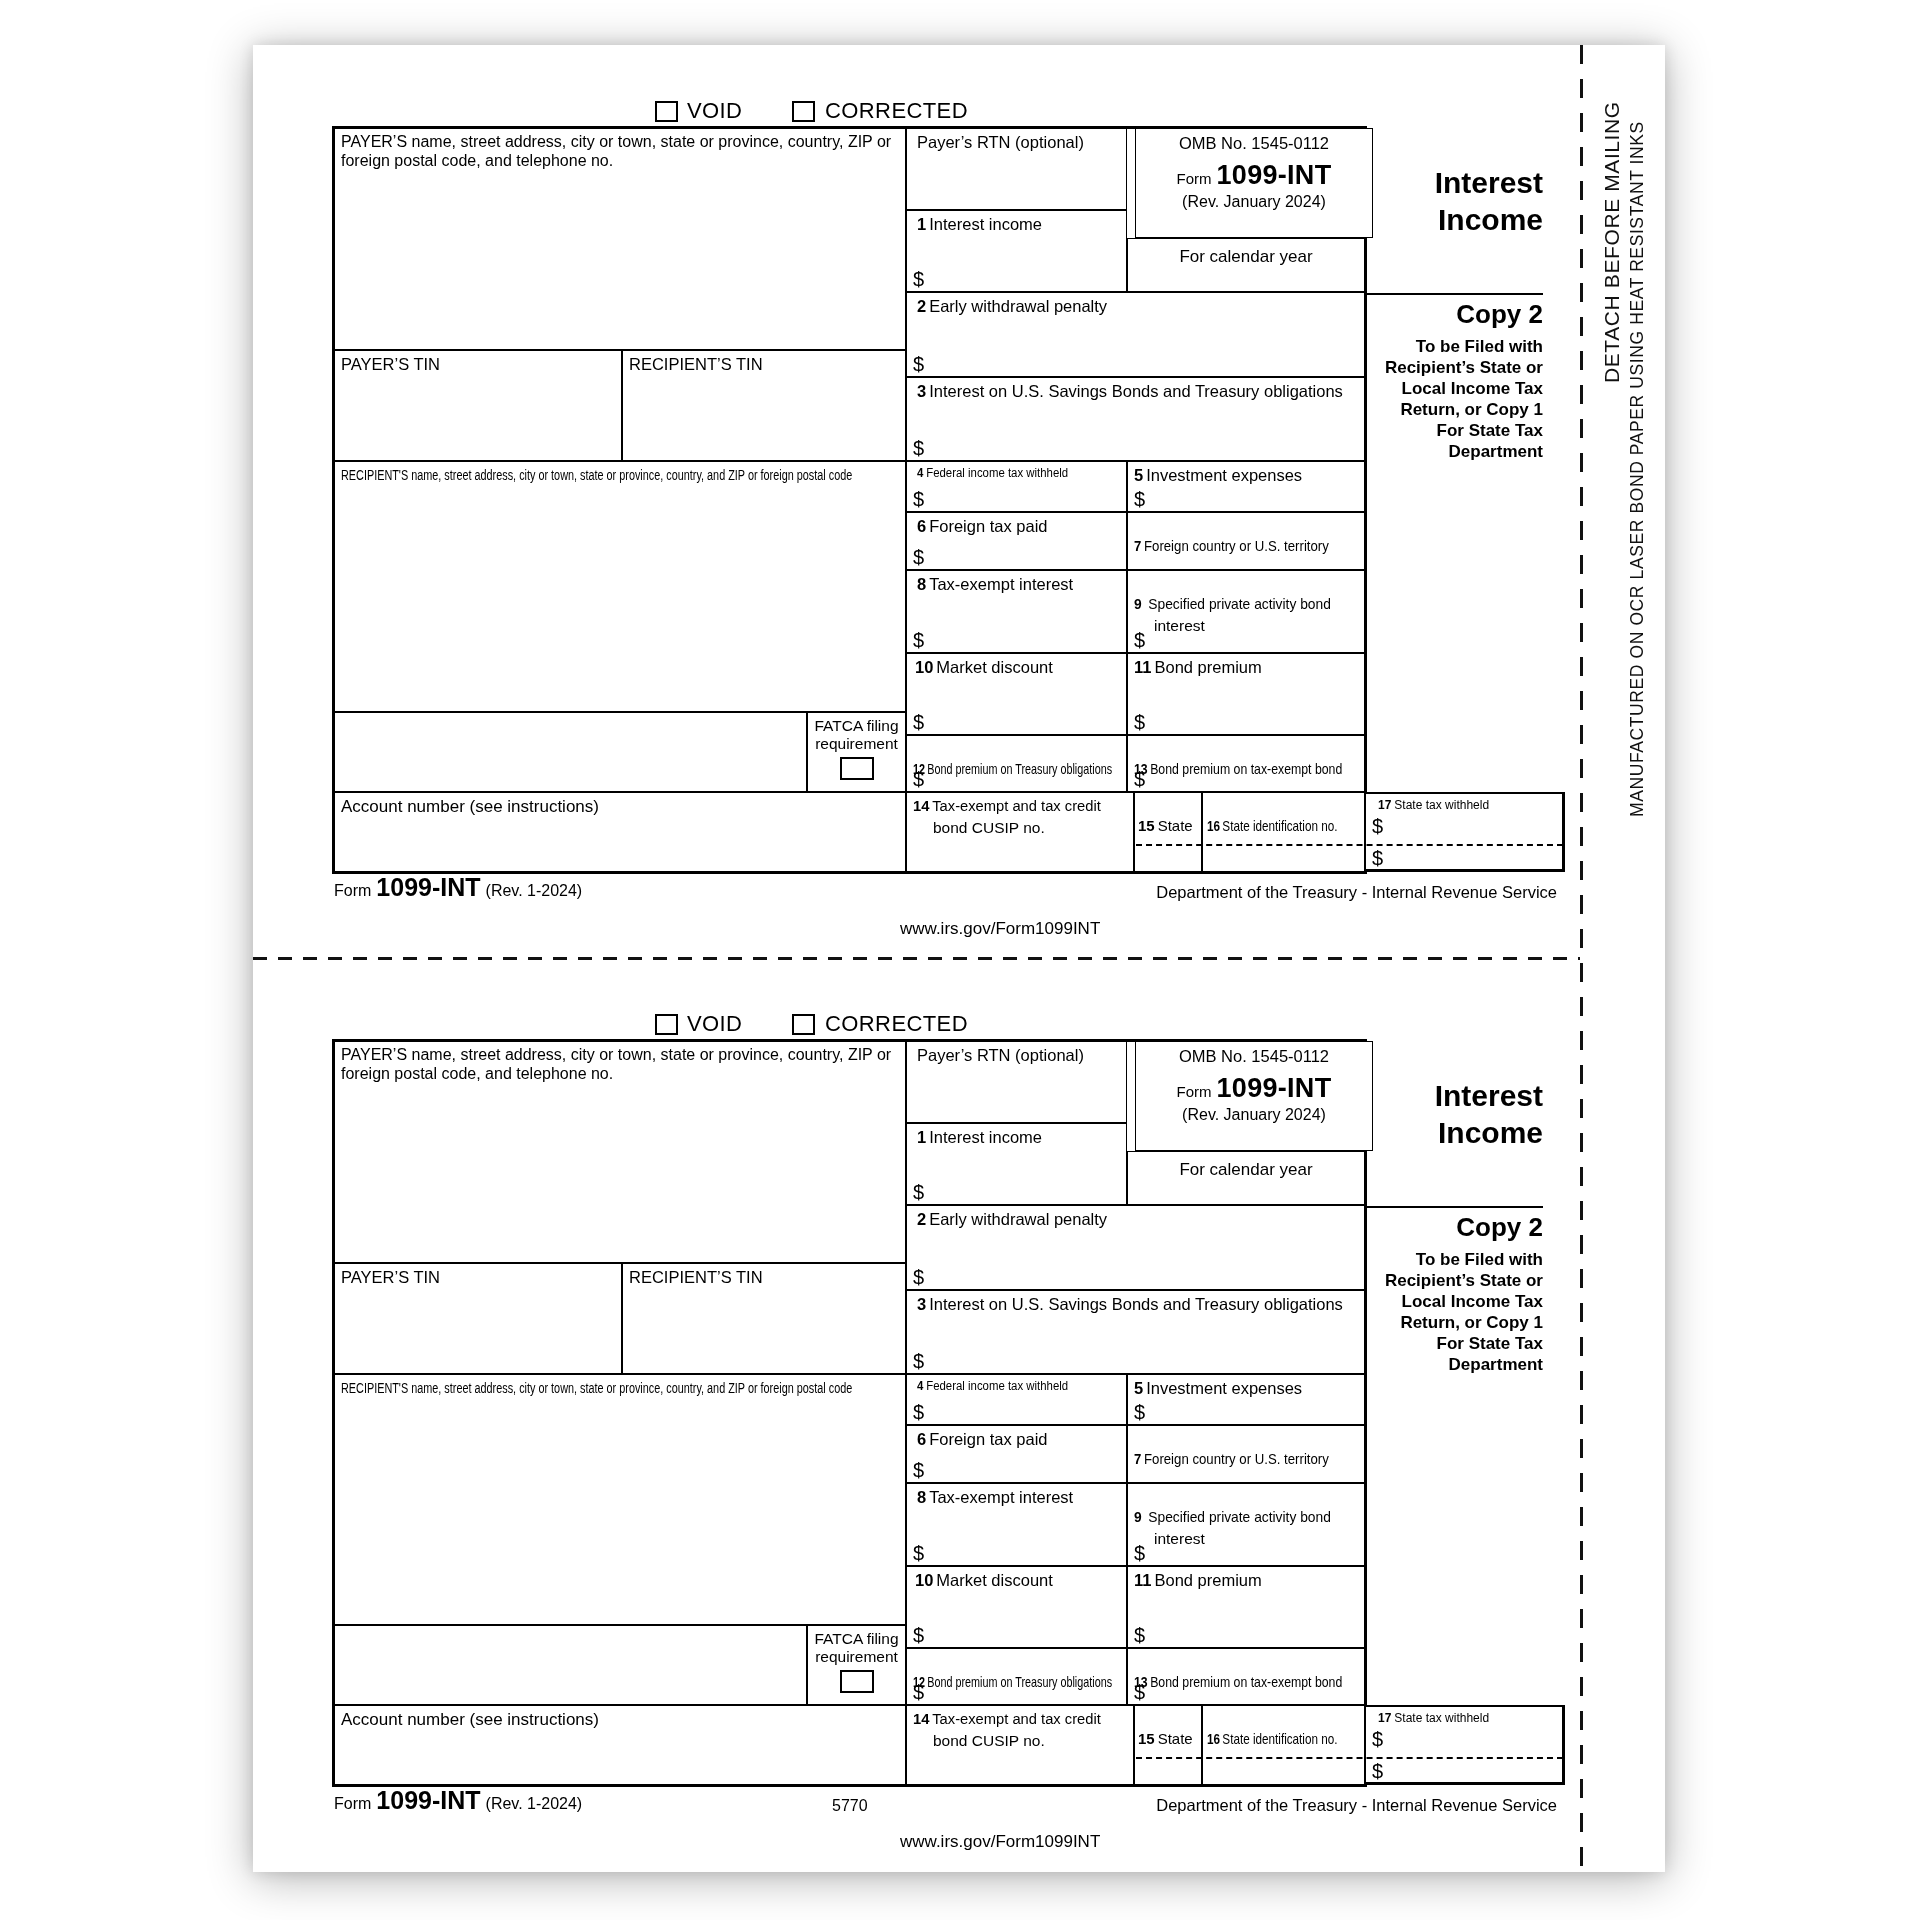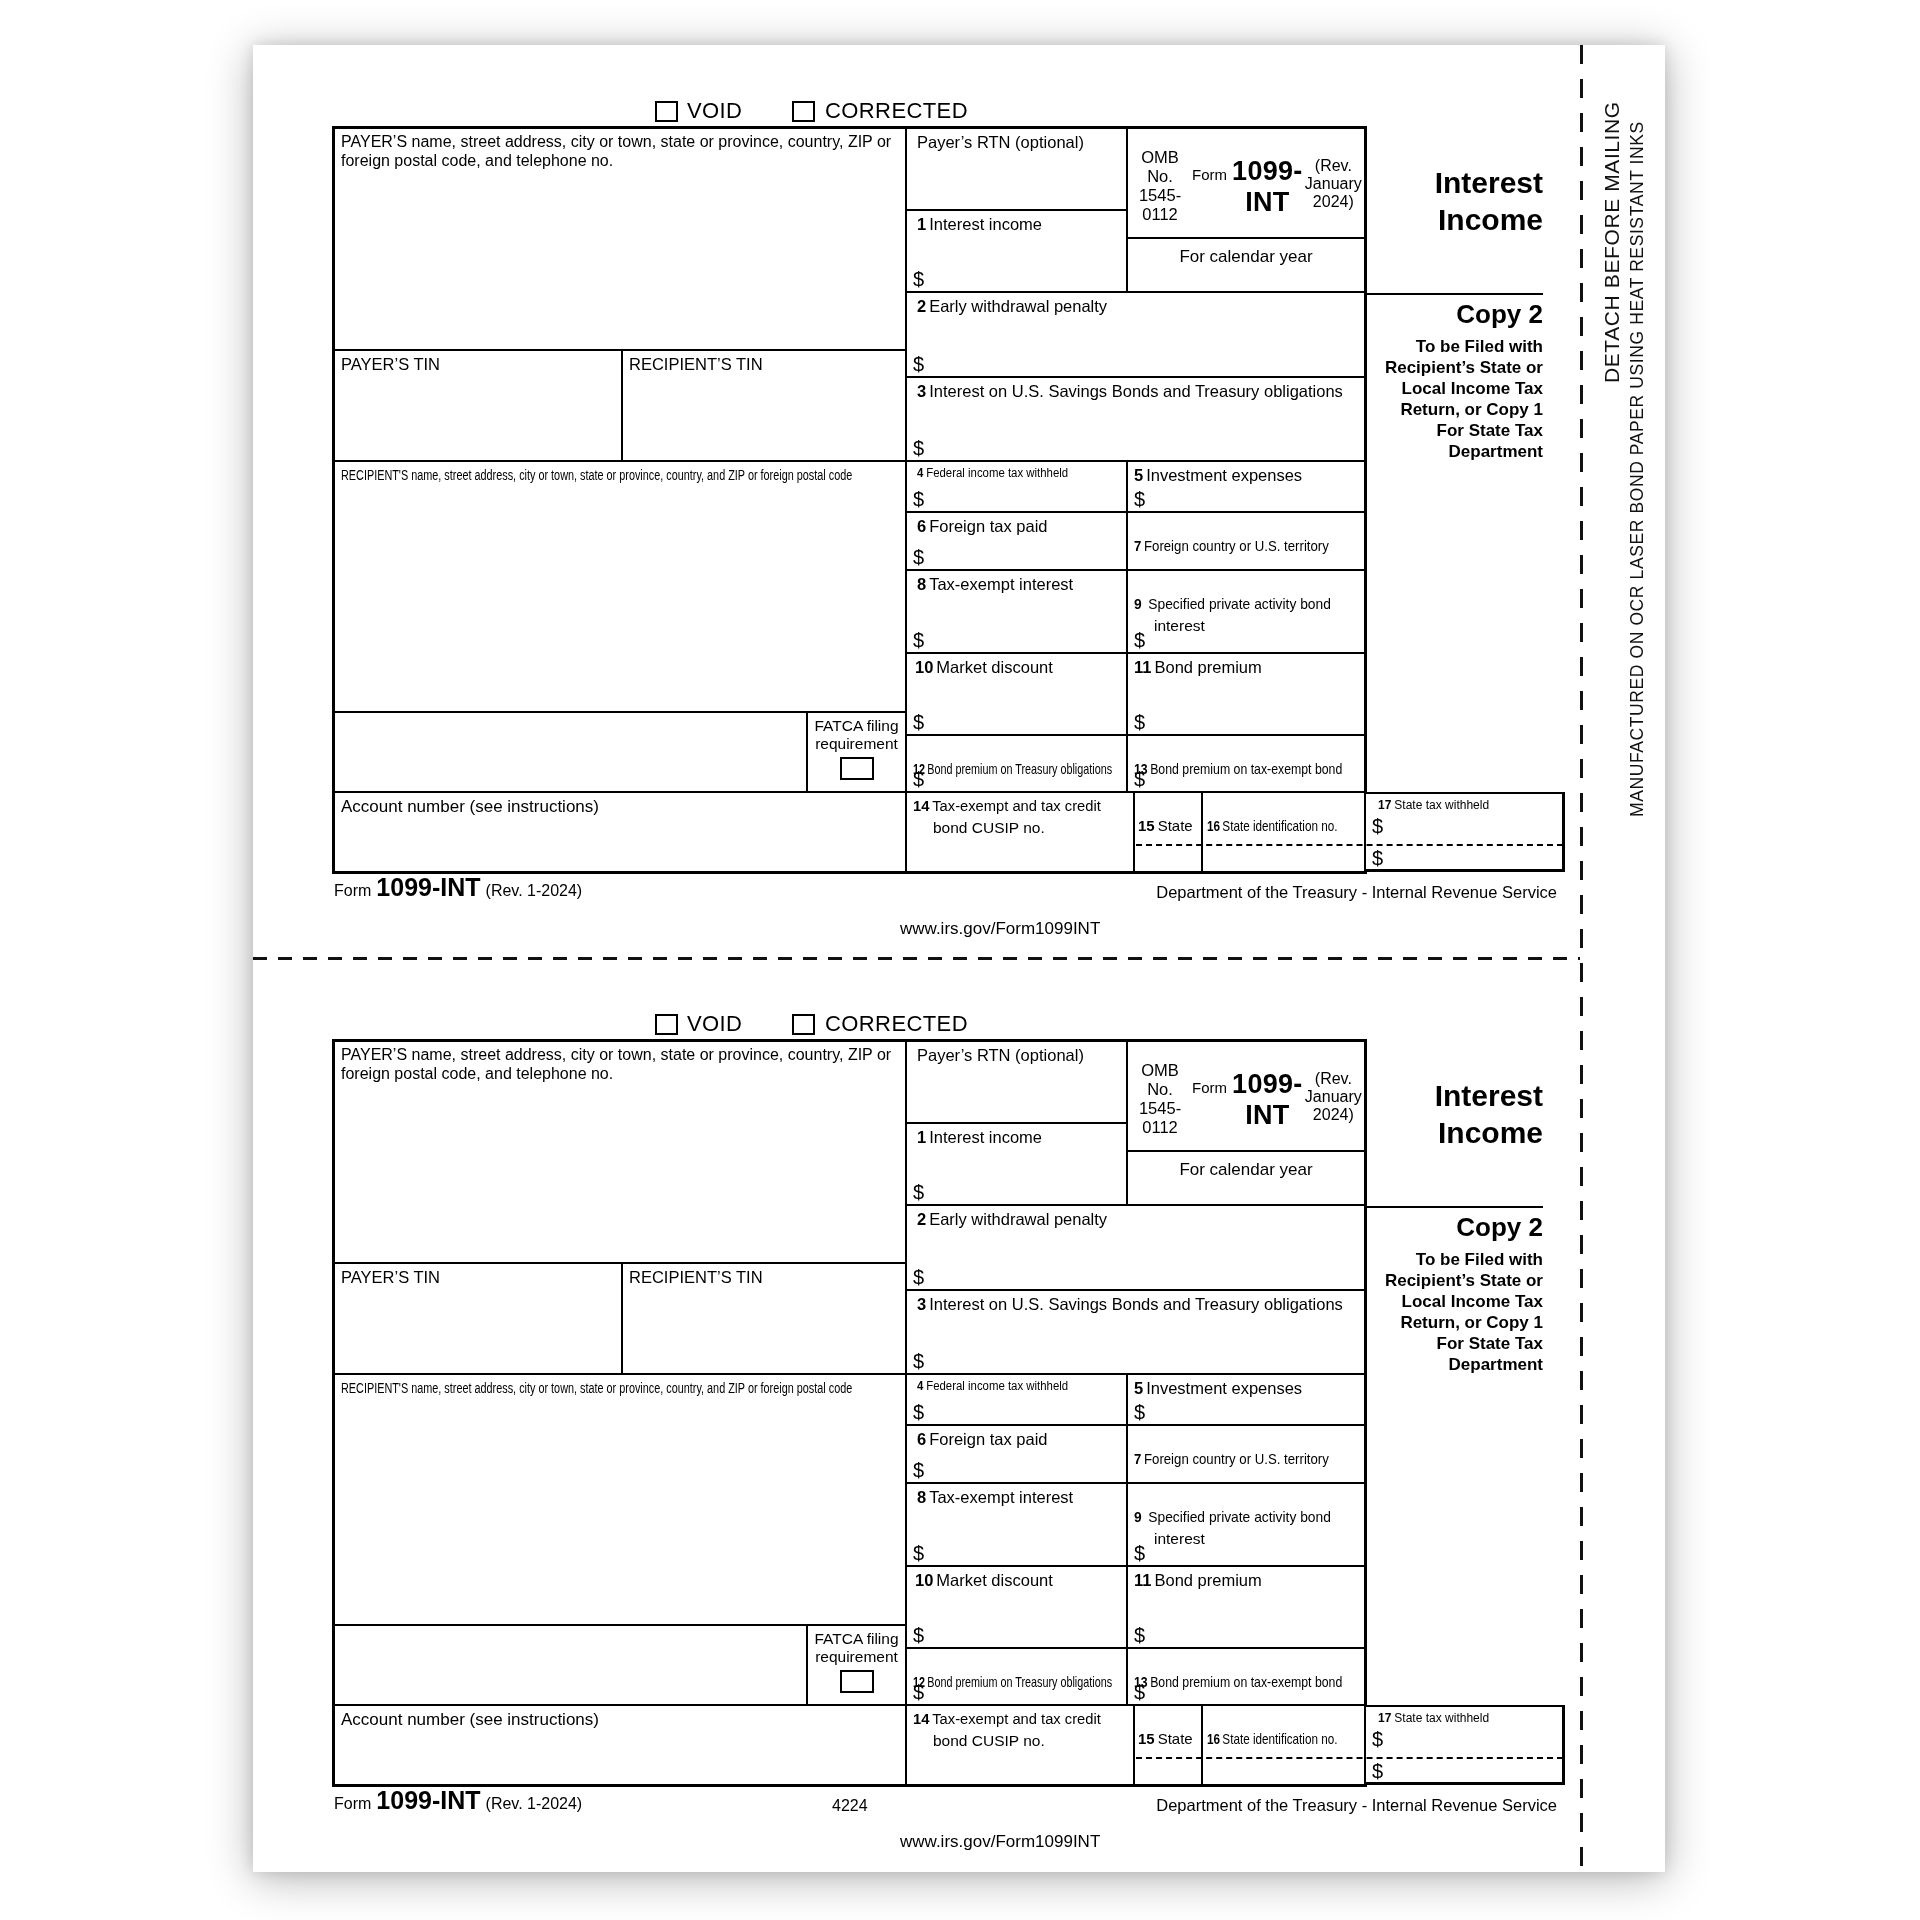--- a/index.html
+++ b/index.html
@@ -45,21 +45,21 @@
   .cond{display:inline-block;white-space:nowrap;transform-origin:0 0;}
   .sx95{transform:scaleX(.95)} .sx92{transform:scaleX(.92)} .sx88{transform:scaleX(.88)}
   .sx82{transform:scaleX(.82)} .sx78{transform:scaleX(.78)} .sx72{transform:scaleX(.72)} .sx70{transform:scaleX(.70)}
   .f15{font-size:15px;margin-top:20px;} .f155{font-size:15.5px;} .f16{font-size:12px;}
 
   
   .ckbox{position:absolute;width:23px;height:21px;border:2.5px solid #000;box-sizing:border-box;background:#fff;}
   .cklabel{position:absolute;font-size:22px;letter-spacing:.4px;}
 
   
-  .omb-cell{display:flex;flex-direction:row;align-items:center;text-align:center;}
+  .omb-cell{display:flex;flex-direction:column;align-items:center;text-align:center;margin-left:8px;}
   .omb-line1{font-size:16.5px;margin-top:5px;}
   .omb-line2{margin-top:7px;display:flex;align-items:baseline;}
   .omb-line2 .w{font-size:15px;}
   .omb-line2 .n{font-size:27px;font-weight:bold;margin-left:5px;letter-spacing:.3px;}
   .omb-line3{font-size:16px;margin-top:2px;}
   .cal-cell{text-align:center;font-size:17px;padding-top:8px;}
 
   
   .title-block{position:absolute;left:1031px;top:68px;width:178px;text-align:right;font-weight:bold;font-size:30px;line-height:37px;}
   .copy-rule{position:absolute;left:1031px;top:197px;width:178px;border-top:2.5px solid #000;}
@@ -375,18 +375,18 @@
       <div data-name="copy-instructions-line">Return, or Copy 1</div>
       <div data-name="copy-instructions-line">For State Tax</div>
       <div data-name="copy-instructions-line">Department</div>
     </div>
 
     <div class="footer-left" data-name="footer-form-id">
       <span class="w" data-name="footer-form-word">Form</span>
       <span class="n" data-name="footer-form-number">1099-INT</span>
       <span class="r" data-name="footer-revision">(Rev. 1-2024)</span>
     </div>
-    <span class="print-code" data-name="print-number">4224</span>
+    <span class="print-code" data-name="print-number">5770</span>
     <span class="footer-url" data-name="irs-url">www.irs.gov/Form1099INT</span>
     <span class="footer-dept" data-name="treasury-department-label">Department of the Treasury - Internal Revenue Service</span>
   </section>
     </div>
 </div>
 
 </body></html>

